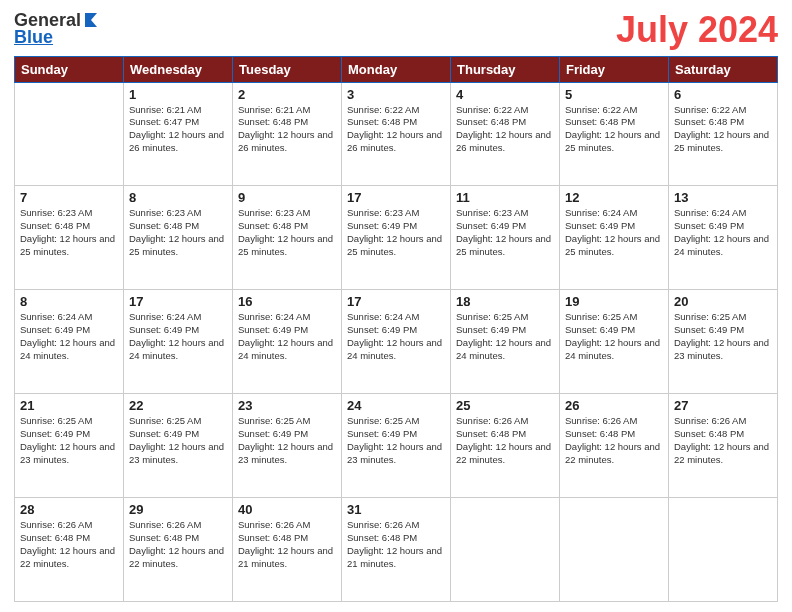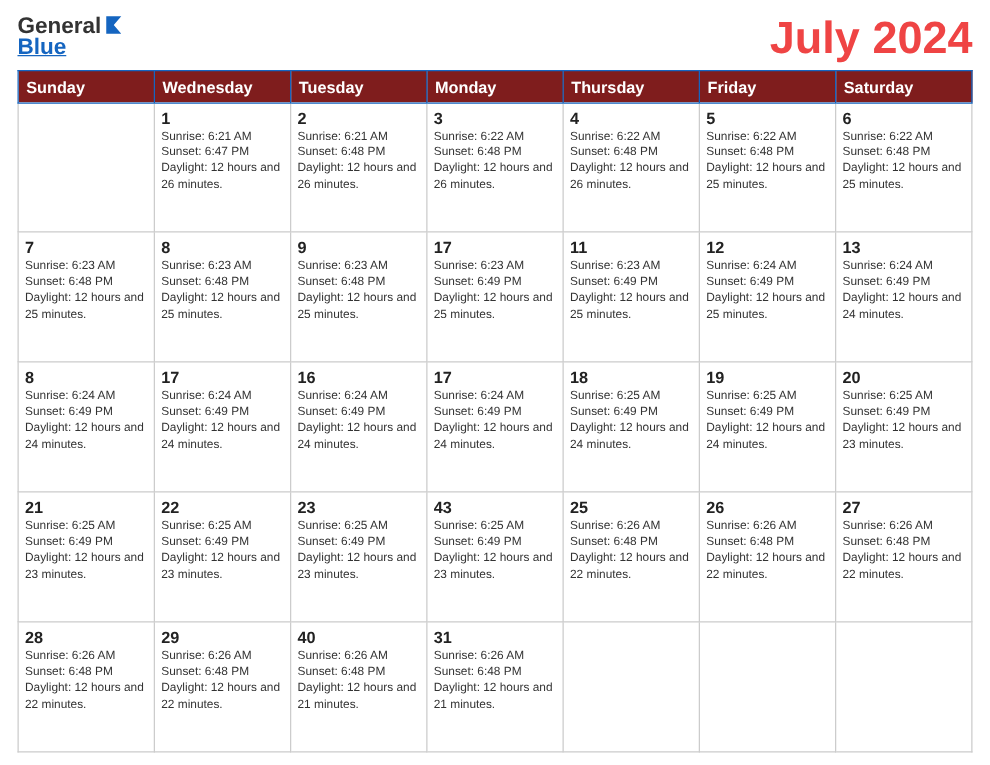--- a/index.html
+++ b/index.html
@@ -264,21 +264,21 @@
 Sunset: 6:49 PM
 Daylight: 12 hours and 23 minutes.</div>
           </td>
           <td>
             <span class="day-num">23</span>
             <div class="day-info" style="white-space: pre-line;">Sunrise: 6:25 AM
 Sunset: 6:49 PM
 Daylight: 12 hours and 23 minutes.</div>
           </td>
           <td>
-            <span class="day-num">43</span>
+            <span class="day-num">24</span>
             <div class="day-info" style="white-space: pre-line;">Sunrise: 6:25 AM
 Sunset: 6:49 PM
 Daylight: 12 hours and 23 minutes.</div>
           </td>
           <td>
             <span class="day-num">25</span>
             <div class="day-info" style="white-space: pre-line;">Sunrise: 6:26 AM
 Sunset: 6:48 PM
 Daylight: 12 hours and 22 minutes.</div>
           </td>

